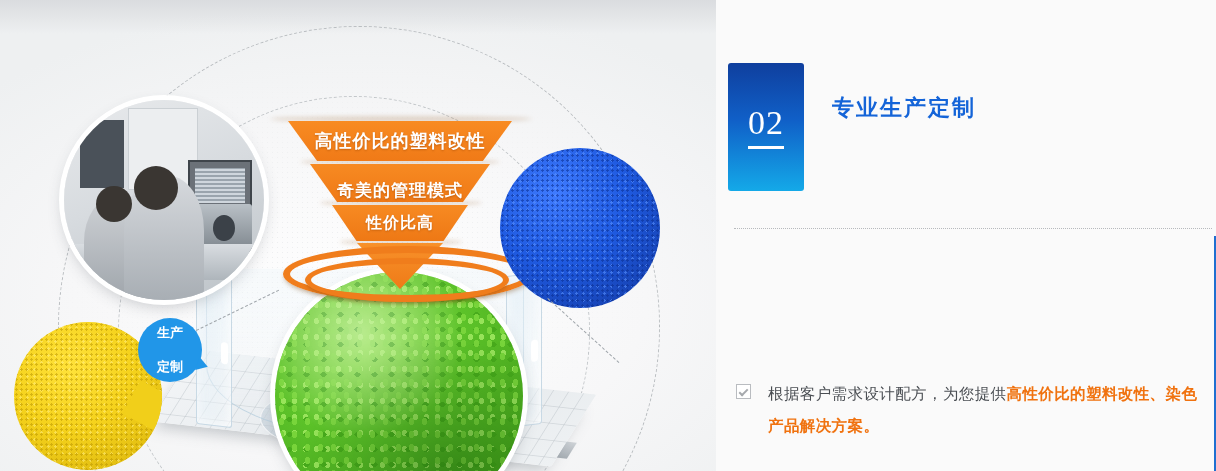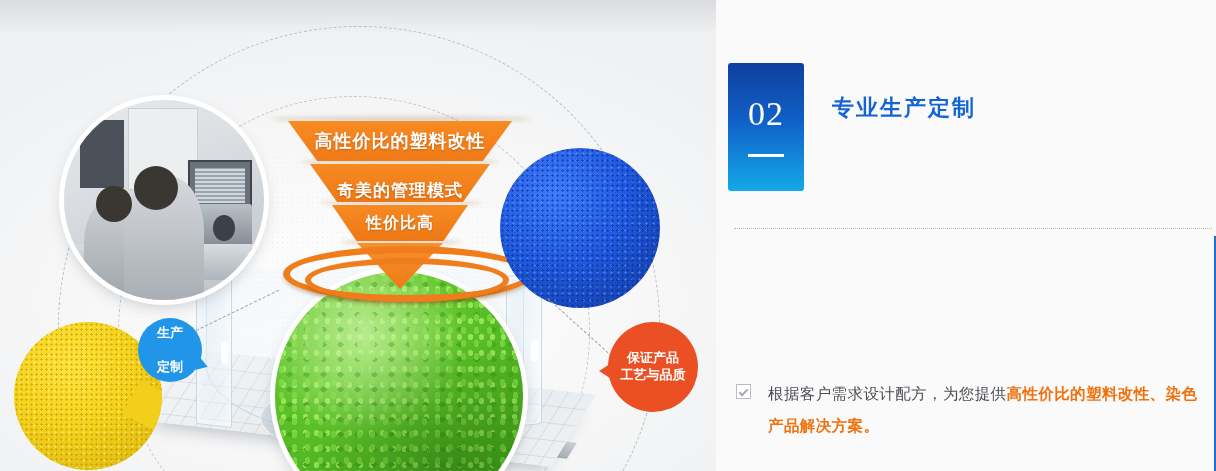--- a/index.html
+++ b/index.html
@@ -216,21 +216,21 @@
   }
   #numbox{
     position:absolute;left:12px;top:63px;width:76px;height:128px;
     background:linear-gradient(180deg,#0f3f9e 0%,#1060c8 45%,#14a9e8 100%);
     border-radius:3px;
     display:flex;align-items:center;justify-content:center;
   }
   #numbox .num{
     color:#fff;font-size:34px;line-height:1;
     font-family:"Liberation Serif","DejaVu Serif",serif;
-    padding-bottom:23px;border-bottom:3px solid #fff;
+    padding-bottom:6px;border-bottom:3px solid #fff;
     letter-spacing:1px;
   }
   #heads{position:absolute;left:116px;top:96px;}
   #title{color:#1464d8;font-size:22px;font-weight:bold;letter-spacing:2px;line-height:1.1;}
   #subtitle{color:#5d6166;font-size:20px;letter-spacing:2px;margin-top:11px;}
   #divider{
     position:absolute;left:18px;top:228px;width:478px;height:0;
     border-top:1px dotted #b7babd;
   }
   .bullet{position:absolute;display:flex;}
@@ -329,25 +329,20 @@
     </div>
 
     <div class="conn" style="left:196px;top:330px;width:92px;transform:rotate(-26deg);"></div>
     <div class="conn" style="left:548px;top:298px;width:96px;transform:rotate(42deg);"></div>
 
     <div class="badge" id="badge-blue">
       <span class="nib"></span>
       <span>生产</span>
       <span>定制</span>
     </div>
-    <div class="badge" id="badge-orange">
-      <span class="nib"></span>
-      <span>保证产品</span>
-      <span>工艺与品质</span>
-    </div>
   </div>
 
   <div id="content">
 
     <div id="numbox">
       <span class="num">02</span>
     </div>
 
     <div id="heads">
       <div id="title">专业生产定制</div>

